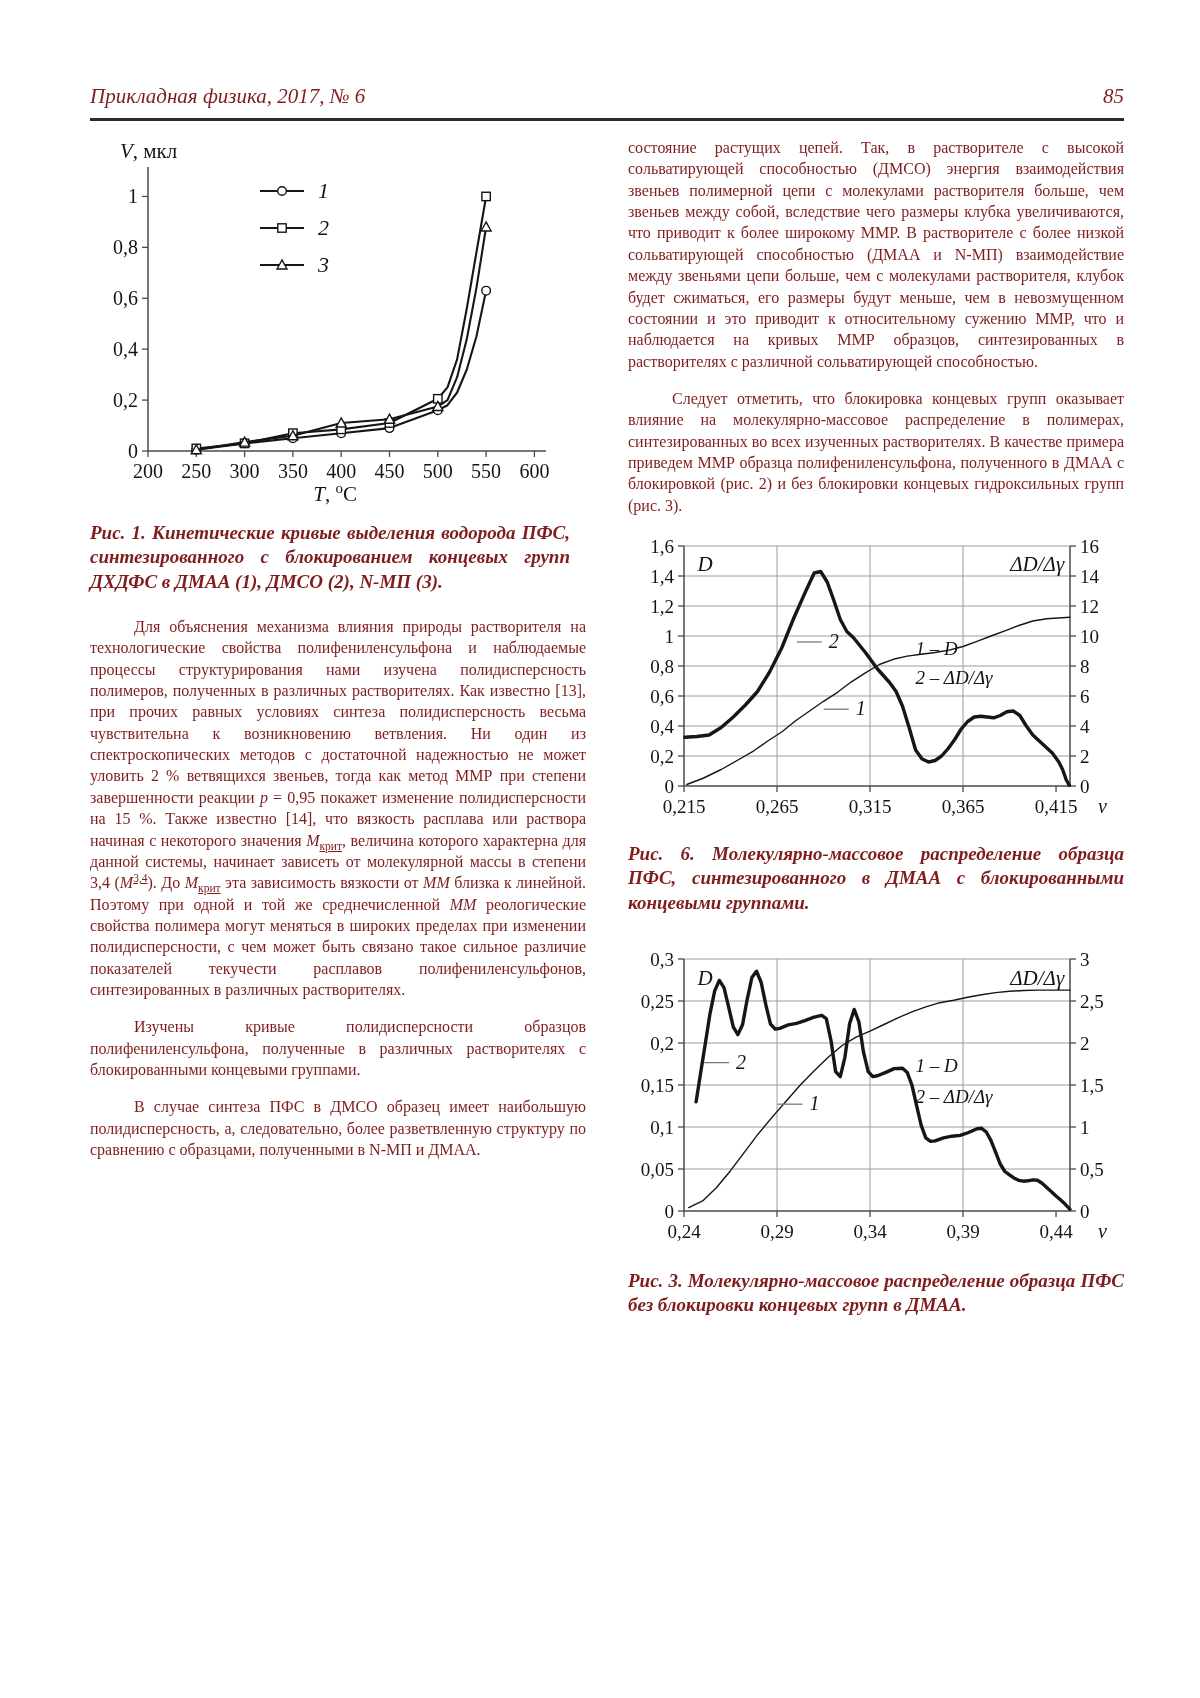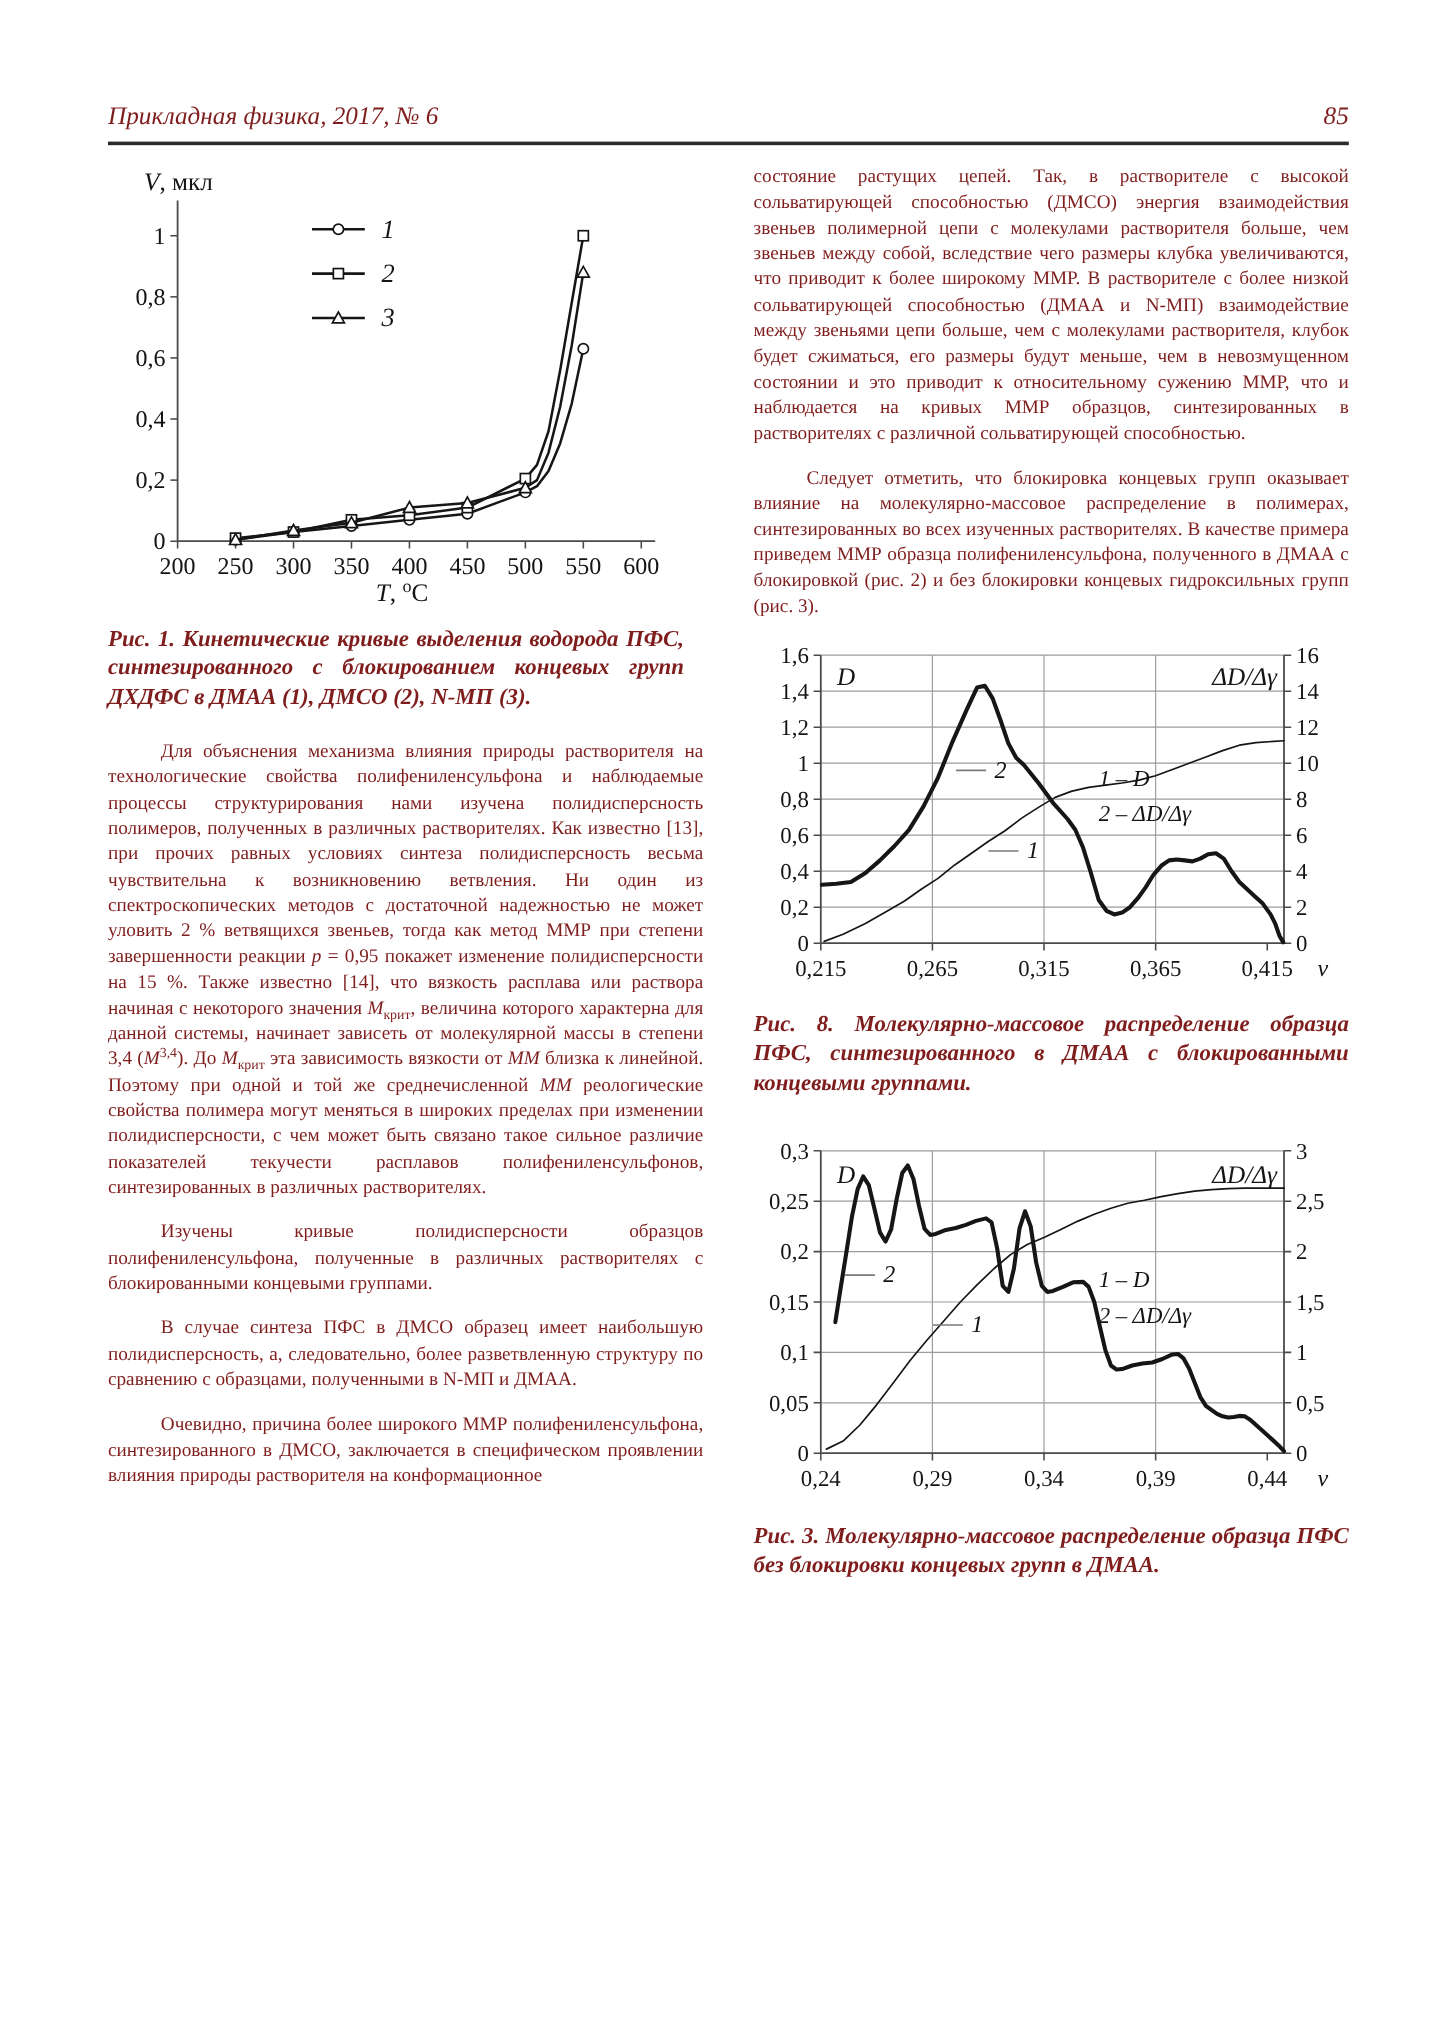--- a/index.html
+++ b/index.html
@@ -19,21 +19,21 @@
   p.indent{text-indent:44px;margin-top:16px;}
   .caption{font-size:19px;line-height:1.28;font-weight:bold;font-style:italic;
     text-align:justify;margin:0;}
   .fig1-caption{margin:12px 16px 22px 0;}
   .fig{margin:0;}
   .fig1{margin-top:4px;}
   .fig2{margin-top:16px;}
   .fig2 .caption{margin-top:10px;}
   .fig3{margin-top:30px;}
   .fig3 .caption{margin-top:12px;}
-  sub,sup{font-size:72%;line-height:0;}
+  sub,sup{font-size:72%;line-height:0;text-decoration:underline;}
   svg{display:block;}
   svg text{font-family:"Liberation Serif", serif;fill:#141414;}
 </style>
 </head>
 <body>
 
 <div class="page">
 
   <div class="header">
     <span>Прикладная физика, 2017, № 6</span>
@@ -112,21 +112,20 @@
             <text x="228" y="94" font-size="22" text-anchor="start"><tspan dy="0" font-style="italic">2</tspan></text>
             <line x1="170" x2="214" y1="124" y2="124" stroke="#161616" stroke-width="2.2"></line>
             <path d="M 192 119 L 187 128 L 197 128 Z" fill="#ffffff" stroke="#141414" stroke-width="1.4"></path>
             <text x="228" y="131" font-size="22" text-anchor="start"><tspan dy="0" font-style="italic">3</tspan></text>
           </svg>
         <figcaption class="caption fig1-caption">Рис. 1. Кинетические кривые выделения водорода ПФС, синтезированного с блокированием концевых групп ДХДФС в ДМАА (1), ДМСО (2), N-МП (3).</figcaption>
       </figure>
       <p class="body indent"><span>Для объяснения механизма влияния природы растворителя на технологические свойства полифениленсульфона и наблюдаемые процессы структурирования нами изучена полидисперсность полимеров, полученных в различных растворителях. Как известно [13], при прочих равных условиях синтеза полидисперсность весьма чувствительна к возникновению ветвления. Ни один из спектроскопических методов с достаточной надежностью не может уловить 2 % ветвящихся звеньев, тогда как метод ММР при степени завершенности реакции </span><span style="font-style: italic;">p</span><span> = 0,95 покажет изменение полидисперсности на 15 %. Также известно [14], что вязкость расплава или раствора начиная с некоторого значения </span><span style="font-style: italic;">M</span><sub>крит</sub><span>, величина которого характерна для данной системы, начинает зависеть от молекулярной массы в степени 3,4 (</span><span style="font-style: italic;">M</span><sup>3,4</sup><span>). До </span><span style="font-style: italic;">M</span><sub>крит</sub><span> эта зависимость вязкости от </span><span style="font-style: italic;">ММ</span><span> близка к линейной. Поэтому при одной и той же среднечисленной </span><span style="font-style: italic;">ММ</span><span> реологические свойства полимера могут меняться в широких пределах при изменении полидисперсности, с чем может быть связано такое сильное различие показателей текучести расплавов полифениленсульфонов, синтезированных в различных растворителях.</span></p>
       <p class="body indent"><span>Изучены кривые полидисперсности образцов полифениленсульфона, полученные в различных растворителях с блокированными концевыми группами.</span></p>
       <p class="body indent"><span>В случае синтеза ПФС в ДМСО образец имеет наибольшую полидисперсность, а, следовательно, более разветвленную структуру по сравнению с образцами, полученными в N-МП и ДМАА.</span></p>
-      <p class="body indent"><span>Очевидно, причина более широкого ММР полифениленсульфона, синтезированного в ДМСО, заключается в специфическом проявлении влияния природы растворителя на конформационное</span></p>
     </div>
 
     <div class="col">
       <p class="body"><span>состояние растущих цепей. Так, в растворителе с высокой сольватирующей способностью (ДМСО) энергия взаимодействия звеньев полимерной цепи с молекулами растворителя больше, чем звеньев между собой, вследствие чего размеры клубка увеличиваются, что приводит к более широкому ММР. В растворителе с более низкой сольватирующей способностью (ДМАА и N-МП) взаимодействие между звеньями цепи больше, чем с молекулами растворителя, клубок будет сжиматься, его размеры будут меньше, чем в невозмущенном состоянии и это приводит к относительному сужению ММР, что и наблюдается на кривых ММР образцов, синтезированных в растворителях с различной сольватирующей способностью.</span></p>
       <p class="body indent"><span>Следует отметить, что блокировка концевых групп оказывает влияние на молекулярно-массовое распределение в полимерах, синтезированных во всех изученных растворителях. В качестве примера приведем ММР образца полифениленсульфона, полученного в ДМАА с блокировкой (рис. 2) и без блокировки концевых гидроксильных групп (рис. 3).</span></p>
 
       <figure class="fig fig2">
         <svg width="496" height="300" viewBox="0 0 496 300">
             <line x1="56" x2="442" y1="224" y2="224" stroke="#9c9c9c" stroke-width="1"></line>
             <line x1="56" x2="442" y1="194" y2="194" stroke="#9c9c9c" stroke-width="1"></line>
@@ -193,21 +192,21 @@
             <path d="M56.9 205.3 L69.0 204.5 L81.1 203.0 L93.2 195.5 L105.3 185.0 L117.4 173.0 L129.5 159.5 L141.6 140.0 L153.7 116.0 L165.8 86.0 L177.8 59.0 L186.2 41.0 L192.7 39.5 L199.2 50.0 L205.7 68.0 L212.3 87.5 L218.8 99.5 L225.3 105.5 L237.4 120.5 L249.5 137.0 L261.6 150.5 L268.1 159.5 L274.6 174.5 L281.1 195.5 L287.6 218.0 L294.1 227.0 L300.6 230.0 L307.1 228.5 L313.6 224.0 L320.2 216.5 L326.7 207.5 L333.2 197.0 L339.7 189.5 L346.2 185.0 L352.7 184.3 L359.2 185.0 L365.7 185.8 L372.2 183.5 L378.8 179.8 L385.3 179.0 L391.8 183.5 L398.3 194.0 L404.8 203.0 L411.3 209.0 L417.8 215.0 L424.3 221.0 L430.8 230.0 L434.6 237.5 L438.3 248.0 L441.4 253.3" fill="none" stroke="#161616" stroke-width="3.4" stroke-linejoin="round" stroke-linecap="round"></path>
             <text x="69.51" y="39.2" font-size="21" text-anchor="start"><tspan dy="0" font-style="italic">D</tspan></text>
             <text x="436.21" y="39.2" font-size="21" text-anchor="end"><tspan dy="0" font-style="italic">ΔD/Δγ</tspan></text>
             <text x="287.6" y="123.2" font-size="19" text-anchor="start"><tspan dy="0" font-style="italic">1 – D</tspan></text>
             <text x="287.6" y="152" font-size="19" text-anchor="start"><tspan dy="0" font-style="italic">2 – ΔD/Δγ</tspan></text>
             <line x1="168.75" x2="193.75" y1="110" y2="110" stroke="#7a7a7a" stroke-width="1.3"></line>
             <text x="200.75" y="116" font-size="20" text-anchor="start"><tspan dy="0" font-style="italic">2</tspan></text>
             <line x1="195.77" x2="220.77" y1="177.2" y2="177.2" stroke="#7a7a7a" stroke-width="1.3"></line>
             <text x="227.77" y="183.2" font-size="20" text-anchor="start"><tspan dy="0" font-style="italic">1</tspan></text>
           </svg>
-        <figcaption class="caption">Рис. 8. Молекулярно-массовое распределение образца ПФС, синтезированного в ДМАА с блокированными концевыми группами.</figcaption>
+        <figcaption class="caption">Рис. 6. Молекулярно-массовое распределение образца ПФС, синтезированного в ДМАА с блокированными концевыми группами.</figcaption>
       </figure>
 
       <figure class="fig fig3">
         <svg width="496" height="312" viewBox="0 0 496 312">
             <line x1="56" x2="442" y1="224" y2="224" stroke="#9c9c9c" stroke-width="1"></line>
             <line x1="56" x2="442" y1="182" y2="182" stroke="#9c9c9c" stroke-width="1"></line>
             <line x1="56" x2="442" y1="140" y2="140" stroke="#9c9c9c" stroke-width="1"></line>
             <line x1="56" x2="442" y1="97.99999999999997" y2="97.99999999999997" stroke="#9c9c9c" stroke-width="1"></line>
             <line x1="56" x2="442" y1="56" y2="56" stroke="#9c9c9c" stroke-width="1"></line>
             <line x1="56" x2="442" y1="14" y2="14" stroke="#9c9c9c" stroke-width="1"></line>

